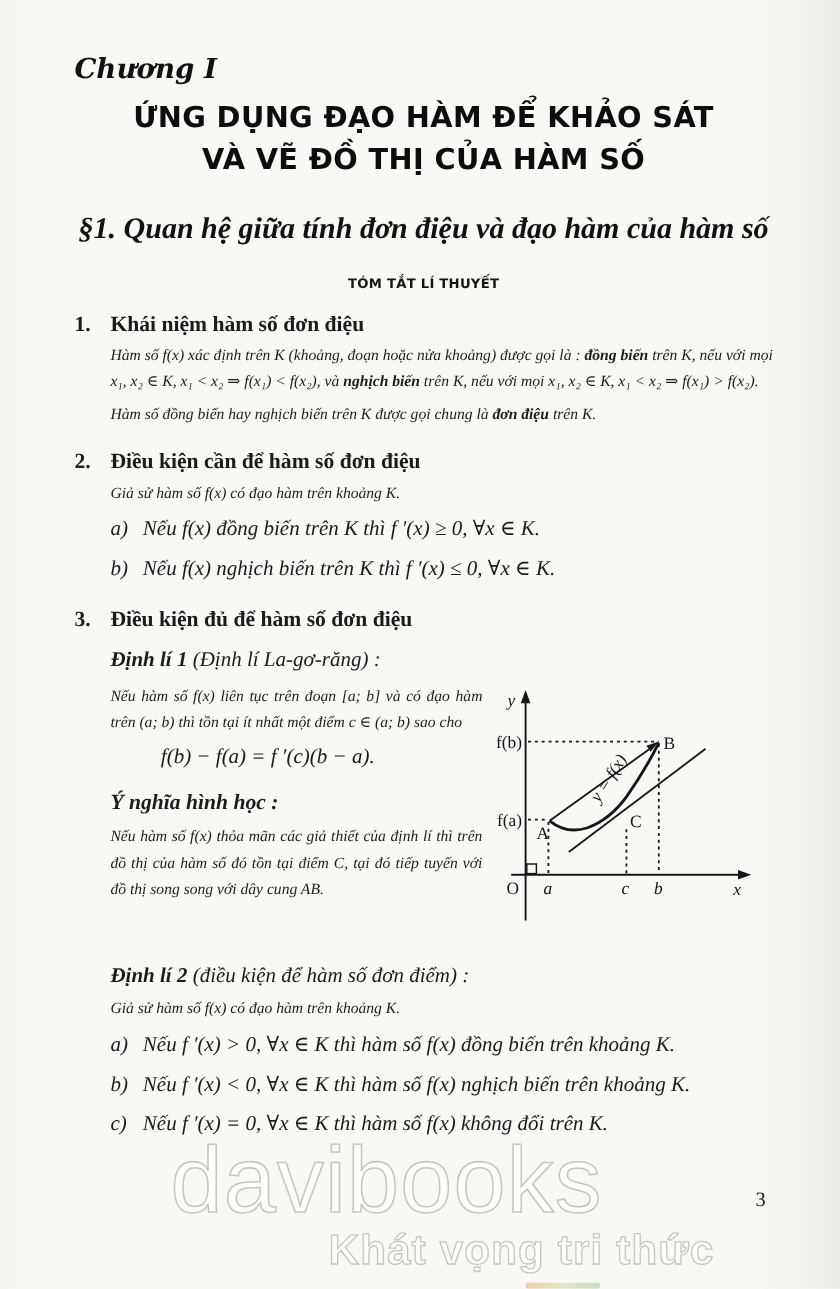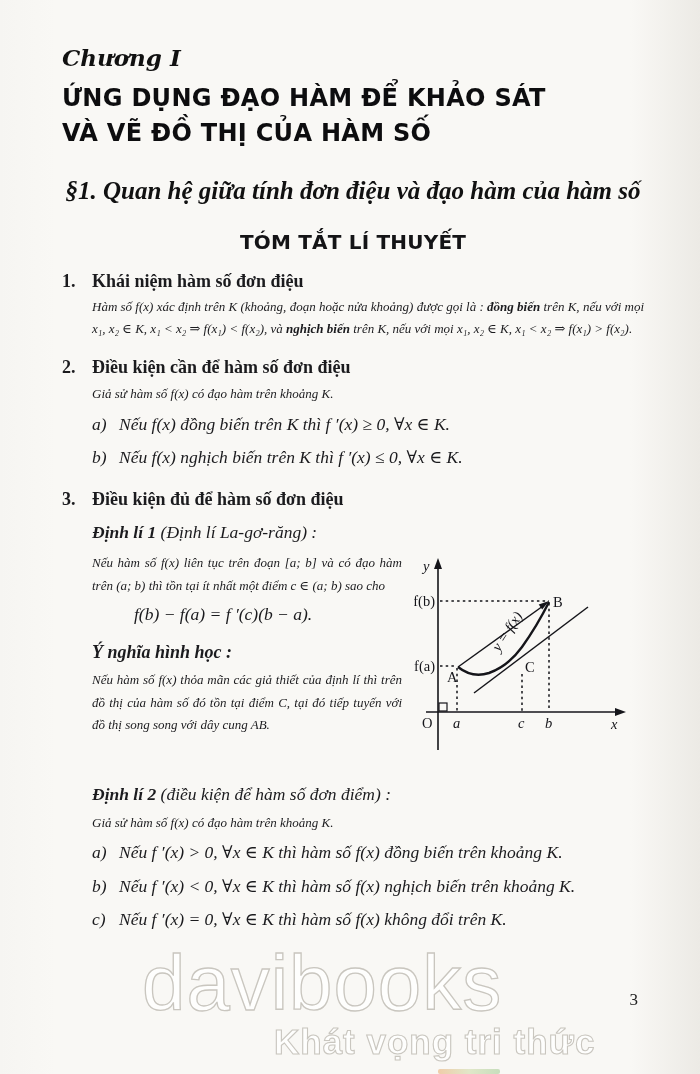--- a/index.html
+++ b/index.html
@@ -19,35 +19,36 @@
     padding:44px 56px 0 62px;
   }
   .content{position:relative;z-index:1;}
   .chapter{
     font-family:"DejaVu Serif","Liberation Serif",serif;
     font-style:italic;font-weight:bold;
     font-size:23px;color:#111;
     margin:0 0 6px 0;
   }
   .title{
+    text-align:center;
     font-family:"DejaVu Sans","Liberation Sans",sans-serif;
     font-weight:700;font-size:24px;line-height:1.45;
     letter-spacing:.3px;color:#0d0d0f;
     margin:10px 0 0 0;
   }
   .para-head{
     text-align:center;
     font-style:italic;font-weight:bold;
     font-size:25px;color:#111;
     margin:26px 0 0 0;
   }
   .summary{
     text-align:center;
     font-family:"DejaVu Sans","Liberation Sans",sans-serif;
-    font-weight:700;font-size:20px;color:#141416;
+    font-weight:700;font-size:11px;color:#141416;
     margin:25px 0 2px 0;letter-spacing:.2px;
   }
   .h-row{display:flex;margin-top:17px;font-size:18px;font-weight:bold;}
   .h-num{width:30px;flex:0 0 30px;}
   .h-txt{flex:1;}
   .body{
     font-style:italic;font-size:13px;line-height:1.72;
     margin:5px 0 0 30px;
   }
   .j{text-align:justify;}
@@ -115,20 +116,21 @@
 
     <div class="para-head">§1. Quan hệ giữa tính đơn điệu và đạo hàm của hàm số</div>
 
     <div class="summary">TÓM TẮT LÍ THUYẾT</div>
 
     <div class="h-row">
       <span class="h-num">1.</span>
       <span class="h-txt">Khái niệm hàm số đơn điệu</span>
     </div>
     <p class="body j" style="margin-top:4px"><span>Hàm số f(x) xác định trên K (khoảng, đoạn hoặc nửa khoảng) được gọi là : </span><span class="bi">đồng biến</span><span> trên K, nếu với mọi x₁, x₂ ∈ K, x₁ &lt; x₂ ⇒  f(x₁) &lt; f(x₂), và </span><span class="bi">nghịch biến</span><span> trên K, nếu với mọi x₁, x₂ ∈ K, x₁ &lt; x₂ ⇒ f(x₁) &gt; f(x₂).</span></p>
+    <p class="body j"><span>Hàm số đồng biến hay nghịch biến trên K được gọi chung là </span><span class="bi">đơn điệu</span><span> trên K.</span></p>
 
     <div class="h-row">
       <span class="h-num">2.</span>
       <span class="h-txt">Điều kiện cần để hàm số đơn điệu</span>
     </div>
     <p class="body">Giả sử hàm số f(x) có đạo hàm trên khoảng K.</p>
     <div class="item">
       <span class="im">a)</span>
       <span class="it">Nếu f(x) đồng biến trên K thì f ′(x) ≥ 0,  ∀x ∈ K.</span>
     </div>

